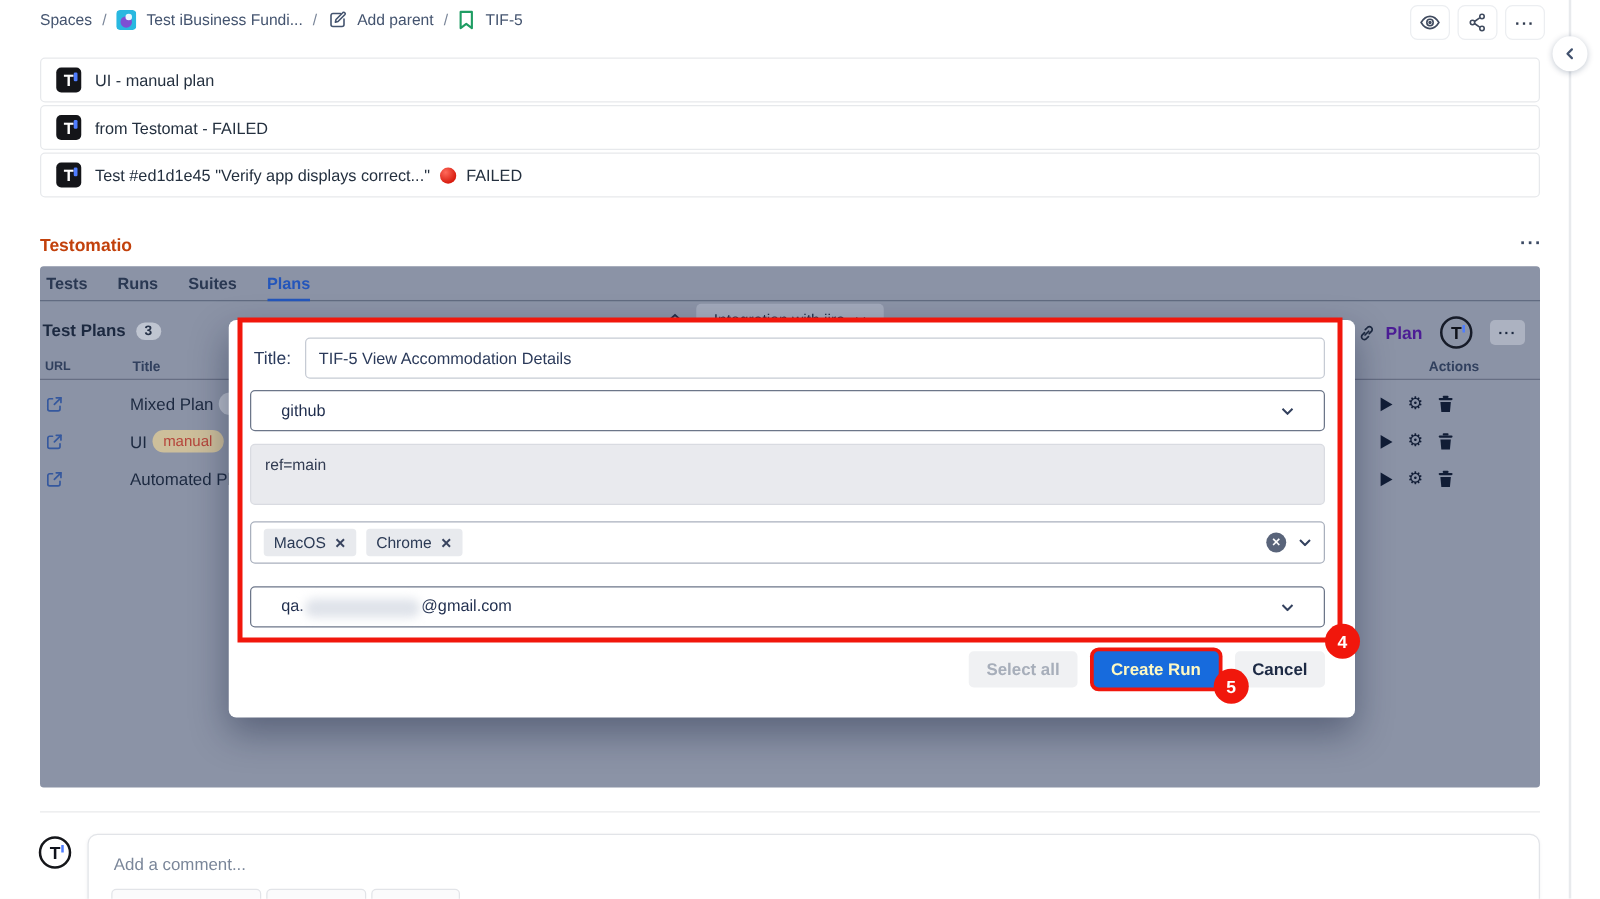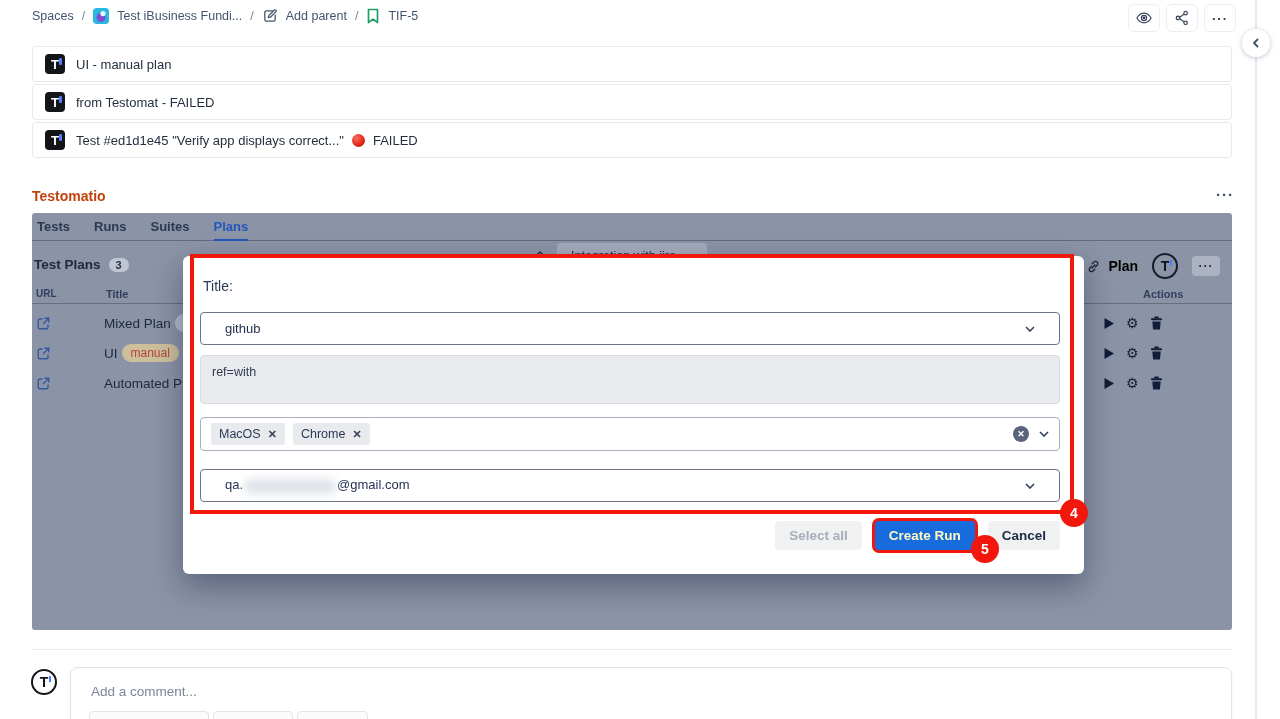--- a/index.html
+++ b/index.html
@@ -47,21 +47,21 @@
   .tab { font-size:13px; font-weight:bold; color:#2a3852; height:28px; line-height:28px; position:relative; cursor:pointer; }
   .tab.active { color:#2456bb; }
   .tab.active::after { content:""; position:absolute; left:0; right:0; bottom:0; height:2px; background:#2456bb; }
 
   .tp-title { position:absolute; left:2px; top:44px; font-size:13.5px; font-weight:bold; color:#1c2940;
               display:flex; align-items:center; gap:8px; }
   .tp-count { background:rgba(235,238,244,.55); color:#273349; border-radius:9px; font-size:11px; font-weight:bold;
               padding:1px 7px; }
 
   .right-cluster { position:absolute; right:12px; top:40px; display:flex; align-items:center; gap:14px; }
-  .plan-btn { display:flex; align-items:center; gap:7px; font-size:14px; font-weight:bold; color:#000000; cursor:pointer; }
+  .plan-btn { display:flex; align-items:center; gap:7px; font-size:14px; font-weight:bold; color:#4c1d95; cursor:pointer; }
   .circle-logo { width:26px; height:26px; border-radius:50%; border:2px solid #161b28; display:flex; align-items:center;
                  justify-content:center; cursor:pointer; position:relative; }
   .circle-logo .ct { font-weight:bold; font-size:14px; color:#10131c; position:relative; }
   .circle-logo .ct::after { content:""; position:absolute; top:2px; right:-3px; width:2.5px; height:6px; background:#4f7dff; }
   .mini-dots { background:rgba(235,238,244,.35); border-radius:4px; width:28px; height:20px; display:flex;
                align-items:center; justify-content:center; font-weight:bold; font-size:12px; letter-spacing:1px;
                color:#1c2940; cursor:pointer; }
 
   .thead-url { position:absolute; left:4px; top:75px; font-size:10px; font-weight:bold; color:#31405e; }
   .thead-title { position:absolute; left:74px; top:75px; font-size:11px; font-weight:bold; color:#31405e; }
@@ -329,31 +329,32 @@
             <rect x="1" y="2.5" width="12" height="2" rx="1" fill="#111d36"></rect>
             <rect x="4.5" y="0.5" width="5" height="2" rx="0.8" fill="#111d36"></rect>
             <path d="M2.5 6h9l-.8 8.5h-7.4z" fill="#111d36"></path>
           </svg>
       </span>
     </div>
   </div>
 
   <div class="modal">
     <span class="m-label">Title:</span>
+    <input class="m-input" value="TIF-5 View Accommodation Details" style="">
 
     <div class="m-select sel-provider">
       <span>github</span>
       <span class="chev">
         <svg width="10" height="6" viewBox="0 0 10 6" fill="none" stroke="#33415e" stroke-width="1.6">
             <path d="M1 1l4 4 4-4"></path>
           </svg>
       </span>
     </div>
 
-    <div class="m-ref">ref=with</div>
+    <div class="m-ref">ref=main</div>
 
     <div class="m-tags">
       <span class="tag">
         <span>MacOS</span>
         <span class="x">✕</span>
       </span>
       <span class="tag">
         <span>Chrome</span>
         <span class="x">✕</span>
       </span>

